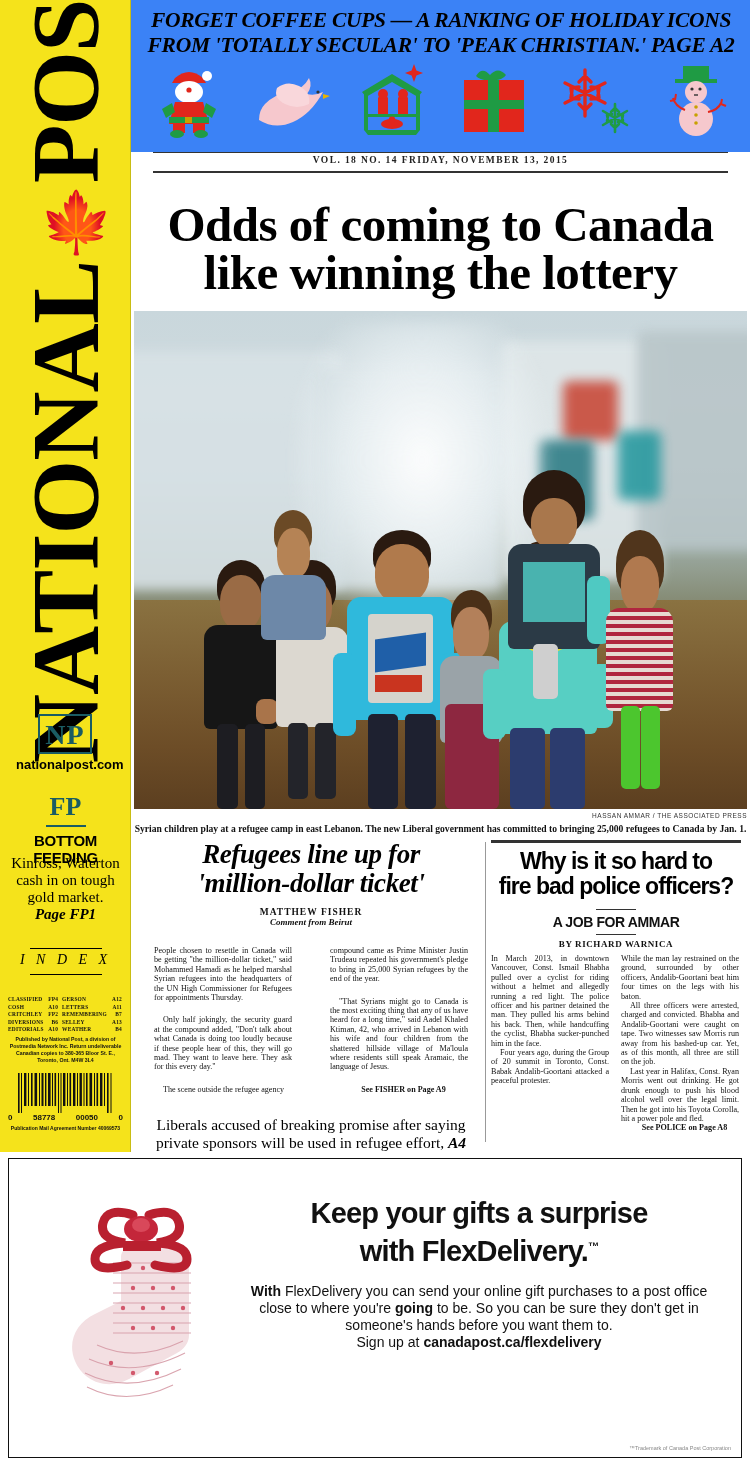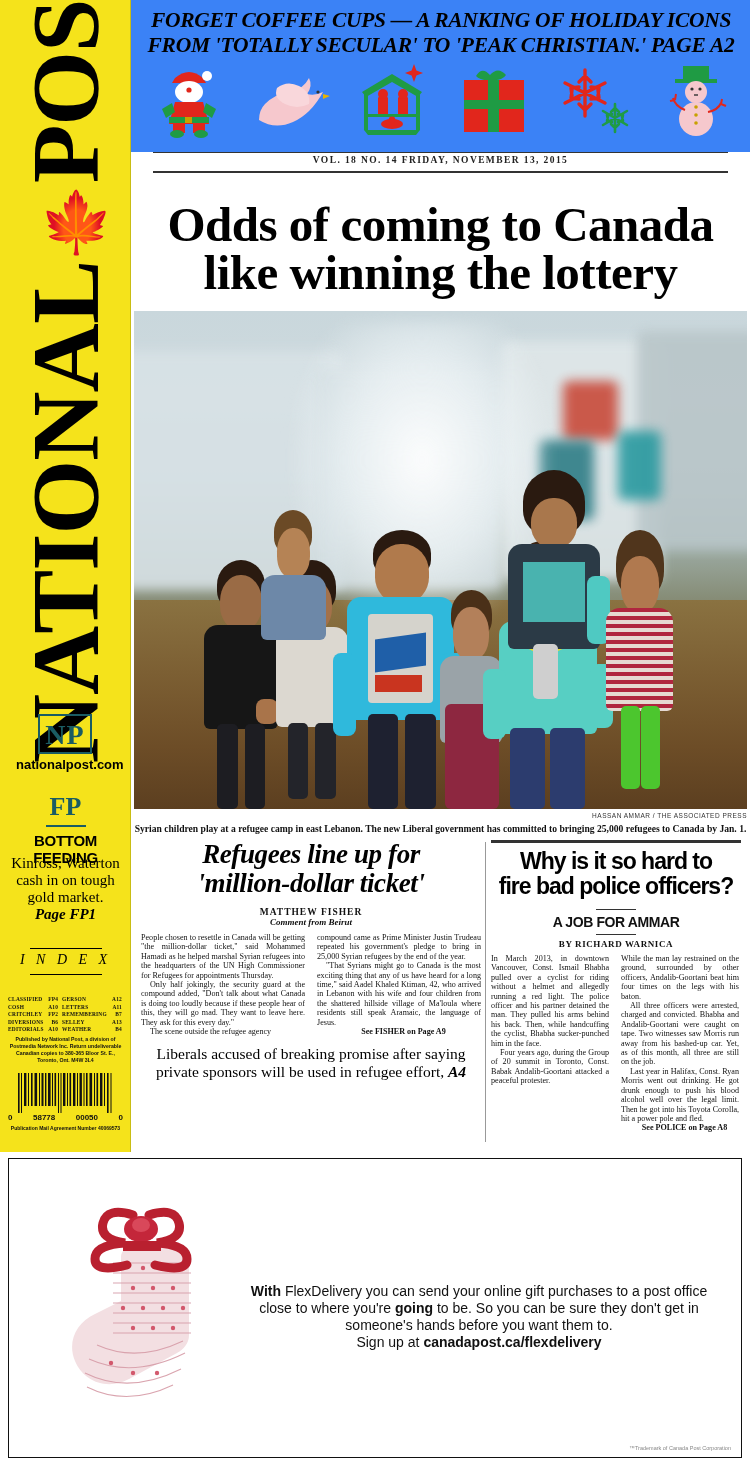--- a/index.html
+++ b/index.html
@@ -108,21 +108,21 @@
   .storyL{position:absolute;left:10px;top:0;width:340px;}
   .hlL{text-align:center;font-family:"Liberation Serif",serif;font-style:italic;
        font-weight:700;font-size:27px;line-height:29px;color:#000;letter-spacing:-.4px;}
   .bylineL{text-align:center;margin-top:9px;font-family:"Liberation Serif",serif;
            font-size:9.5px;font-weight:700;letter-spacing:1px;}
   .byloc{text-align:center;font-family:"Liberation Serif",serif;font-style:italic;
          font-size:9px;font-weight:700;margin-bottom:6px;}
   .cols2{display:flex;gap:12px;}
   .bodycol{width:164px;font-family:"Liberation Serif",serif;font-size:8.1px;
            line-height:9.4px;text-align:justify;color:#111;}
-  .bodycol p{margin:0;text-indent:9px;}
+  .bodycol p{margin:13px;text-indent:9px;}
   .bodycol p.first{text-indent:0;}
   .jump{text-align:center;font-weight:700;text-indent:0;margin-top:1px;}
   .teaseL{margin-top:9px;text-align:center;font-family:"Liberation Serif",serif;
           font-size:15.5px;line-height:18px;color:#000;}
   .teaseL i{font-weight:700;}
 
   .storyR{position:absolute;left:360px;top:0;width:250px;}
   .rtoprule{height:3px;background:#333;margin-bottom:6px;}
   .hlR{text-align:center;font-family:"Liberation Sans",sans-serif;font-weight:700;
        font-size:23px;line-height:25px;letter-spacing:-1px;color:#000;}
@@ -524,20 +524,24 @@
         <circle cx="96" cy="196" r="2.2"></circle>
         <circle cx="120" cy="196" r="2.2"></circle>
     </g>
     <path d="M96 38q-26 -8 -30 8t22 20q-30 2 -30 16t32 6" fill="none" stroke="#b9202f" stroke-width="9" stroke-linecap="round"></path>
     <path d="M112 38q26 -8 30 8t-22 20q30 2 30 16t-32 6" fill="none" stroke="#b9202f" stroke-width="9" stroke-linecap="round"></path>
     <ellipse cx="104" cy="52" rx="17" ry="13" fill="#c4263a"></ellipse>
     <ellipse cx="104" cy="48" rx="9" ry="7" fill="#d9485a"></ellipse>
     <path d="M86 64h38v10H86z" fill="#b9202f"></path>
   </svg>
 
+  <div class="adhead">
+    <span>Keep your gifts a surprise</span><br>
+    <span>with FlexDelivery.</span><sup>™</sup>
+  </div>
 
   <div class="adbody">
     <b>With</b>
     <span>FlexDelivery you can send your online gift purchases to a post office close to where you're</span>
     <b>going</b>
     <span>to be. So you can be sure they don't get in someone's hands before you want them to.</span><br>
     <span>Sign up at</span>
     <b>canadapost.ca/flexdelivery</b>
   </div>
 

